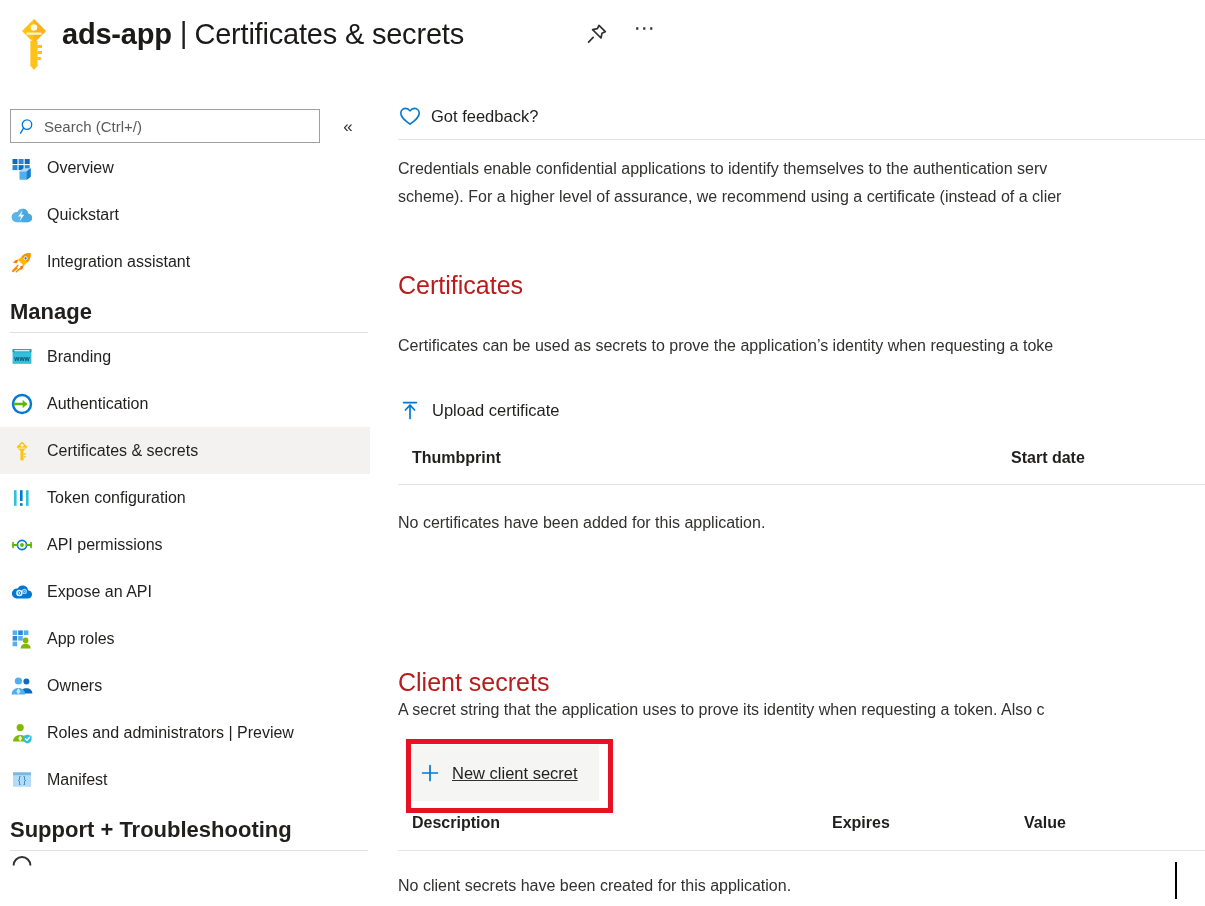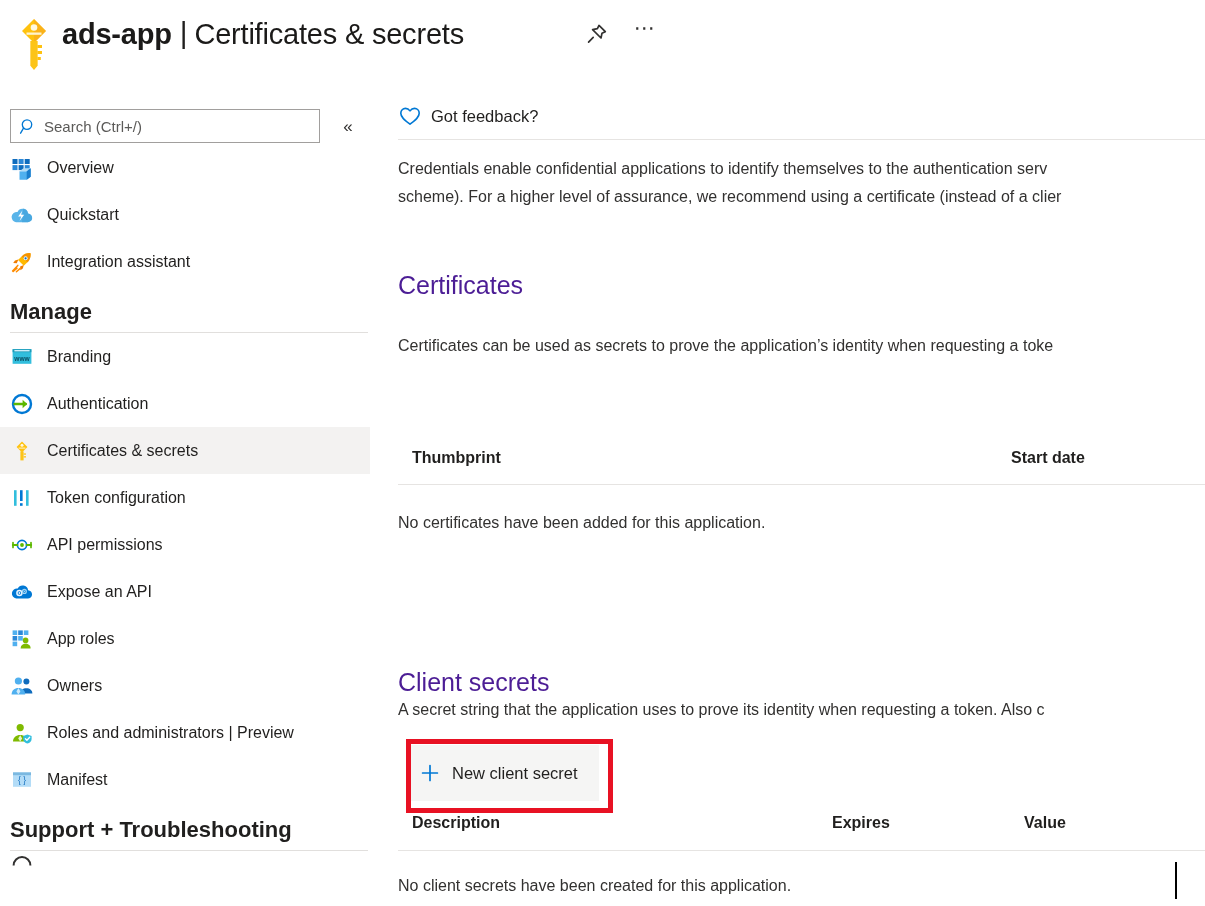--- a/index.html
+++ b/index.html
@@ -162,39 +162,39 @@
 
   .intro {
     position: absolute; left: 12px; top: 67px;
     width: 1100px;
     font-size: 16px; line-height: 28px; color: #323130;
     white-space: pre-wrap;
   }
 
   .sect-title {
     position: absolute; left: 12px;
-    font-size: 25px; font-weight: 400; color: #4c1d95;
+    font-size: 25px; font-weight: 400; color: #b91c1c;
     white-space: nowrap; line-height: 1;
   }
   .sect-desc {
     position: absolute; left: 12px;
     width: 1100px;
     font-size: 16px; line-height: 26px; color: #323130;
     white-space: nowrap;
   }
 
   .cmd-btn {
     position: absolute;
     height: 36px;
     display: flex; align-items: center;
     padding: 0 12px 0 6px;
     cursor: pointer;
     white-space: nowrap;
   }
-  .cmd-btn.shaded { background: #f5f5f4; }
+  .cmd-btn.shaded { background: #f5f5f4; text-decoration: underline; }
   .cmd-btn .ci { width: 24px; height: 24px; flex: 0 0 24px; margin-right: 10px;
                  display: flex; align-items: center; justify-content: center; }
   .cmd-btn .cl { font-size: 16.5px; color: #201f1e; line-height: 1; }
 
   .tbl-hdr {
     position: absolute; left: 12px;
     width: 807px; height: 34px;
   }
   .tbl-hdr .th {
     position: absolute; top: 0;
@@ -490,20 +490,30 @@
     </div>
 
     <div class="hr-top"></div>
 
     <div class="intro">Credentials enable confidential applications to identify themselves to the authentication serv
 scheme). For a higher level of assurance, we recommend using a certificate (instead of a clier</div>
 
     <div class="sect-title" style="top:185px;">Certificates</div>
     <div class="sect-desc" style="top:245px;">Certificates can be used as secrets to prove the application’s identity when requesting a toke</div>
 
+    <div class="cmd-btn" style="left:6px; top:304px;">
+      <span class="ci">
+        <svg viewBox="0 0 24 24" width="24" height="24" aria-hidden="true">
+          <path d="M5.6 4.6 h12.8" stroke="#0078d4" stroke-width="1.7" stroke-linecap="round" fill="none"></path>
+          <path d="M12 7.4 v13.0" stroke="#0078d4" stroke-width="1.7" stroke-linecap="round" fill="none"></path>
+          <path d="M7.4 12.0 L12 7.2 L16.6 12.0" stroke="#0078d4" stroke-width="1.7" fill="none" stroke-linecap="round" stroke-linejoin="round"></path>
+        </svg>
+      </span>
+      <span class="cl">Upload certificate</span>
+    </div>
 
     <div class="tbl-hdr" style="top:362px;">
       <div class="th" style="left:14px;">Thumbprint</div>
       <div class="th" style="left:613px;">Start date</div>
     </div>
     <div class="tbl-rule" style="top:396px;"></div>
     <div class="tbl-empty" style="top:427px;">No certificates have been added for this application.</div>
 
     <div class="sect-title" style="top:550px;margin-top:32px;">Client secrets</div>
     <div class="sect-desc" style="top:609px;">A secret string that the application uses to prove its identity when requesting a token. Also c</div>

